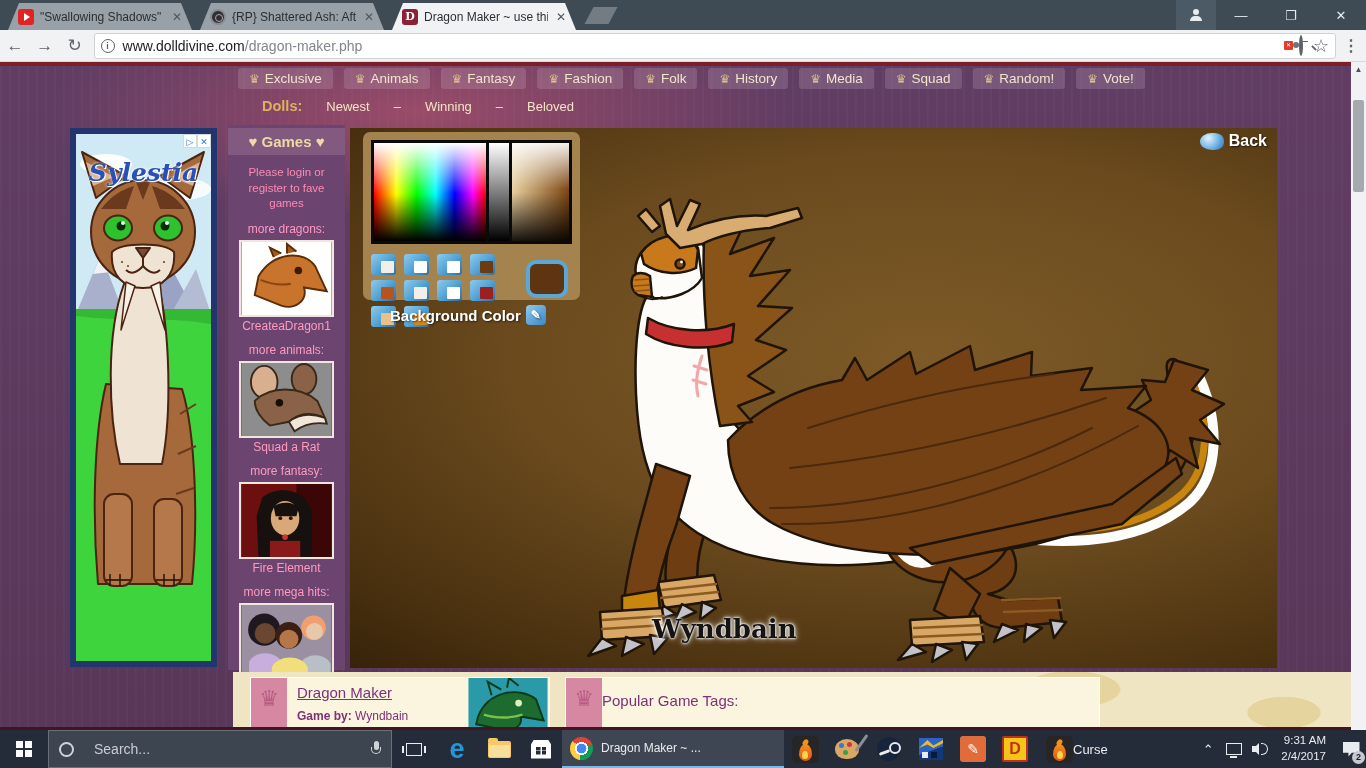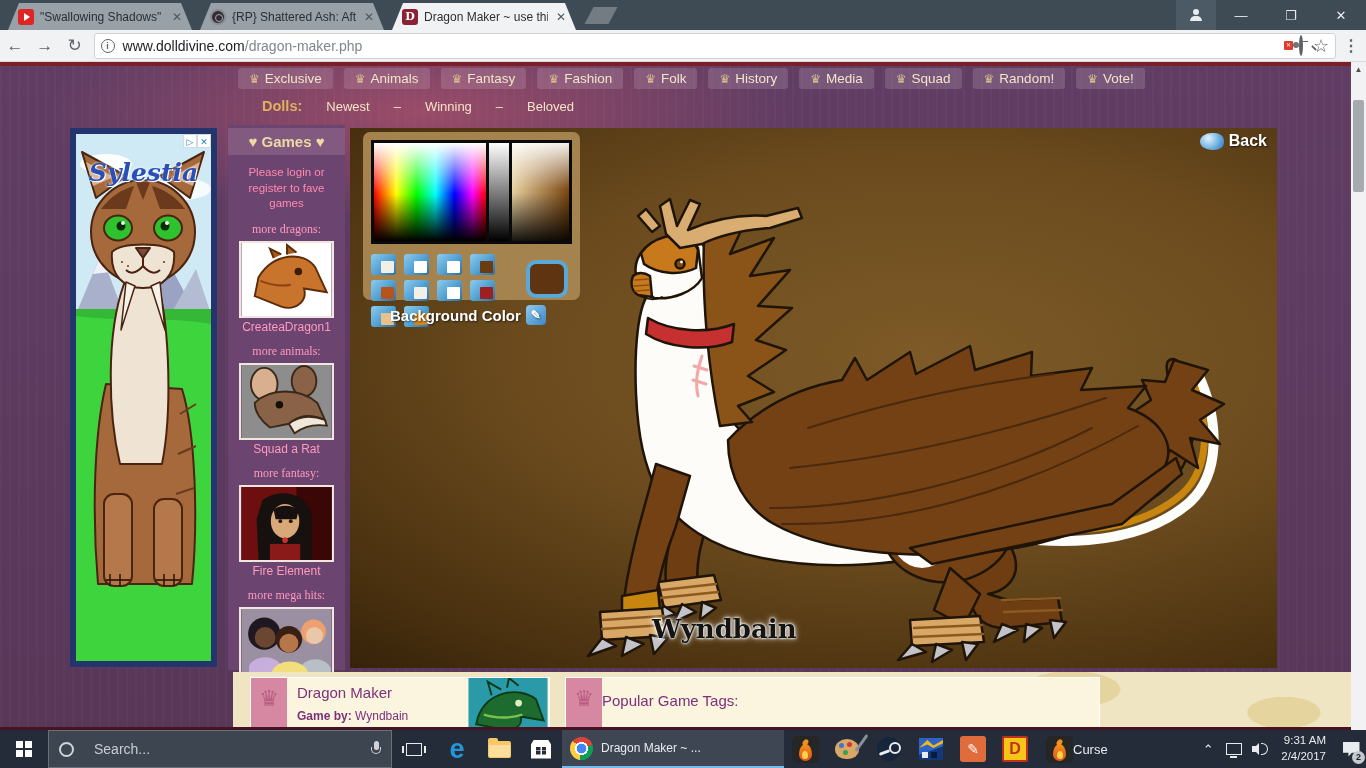--- a/index.html
+++ b/index.html
@@ -68,21 +68,21 @@
   .ad-inner { position:relative; width:100%; height:100%; background:#cfeaf5; overflow:hidden; }
   .adchoice { position:absolute; right:0; top:0; display:flex; z-index:5; }
   .adchoice span { width:14px; height:14px; background:#fff; color:#2a7ad4; font-size:9px; line-height:14px; text-align:center; border:1px solid #cdd; }
   .ad-logo { position:absolute; left:0; top:24px; width:100%; text-align:center; font:bold italic 25px "DejaVu Serif",serif; color:#2a50b8; text-shadow:0 0 3px #fff,1px 1px 0 #fff; z-index:3; }
   .ad-svg { position:absolute; left:0; top:0; width:100%; height:100%; }
 
   
   .games { position:absolute; left:228px; top:63px; width:117px; height:545px; background:#6b4470; }
   .games-header { margin-top:3px; background:#82597f; color:#ecd9a6; font-weight:bold; font-size:15px; text-align:center; padding:5px 0; }
   .login-note { color:#ff8ab0; font-size:11.5px; text-align:center; margin:10px 8px 0; line-height:1.35; }
-  .sec-head { color:#ff9abf; font-size:12px; text-align:center; margin-top:10px;font-family:Liberation Serif, serif; }
+  .sec-head { color:#ff9abf; font-size:12px; text-align:center; margin-top:10px; }
   .thumb { width:95px; height:77px; margin:4px auto 0; border:2px solid #efe7df; position:relative; overflow:hidden; cursor:pointer; }
   .thumb svg { display:block; width:100%; height:100%; }
   .thumb-label { color:#ff9abf; font-size:12px; text-align:center; margin-top:2px; cursor:pointer; }
 
   
   .canvas { position:absolute; left:350px; top:66px; width:927px; height:540px;
             background: radial-gradient(115% 95% at 62% 42%, #7d5a27 0%, #6b4b1e 38%, #49300f 68%, #1d1104 100%); }
   .canvas svg.dragon { position:absolute; left:0; top:0; width:927px; height:540px; }
 
   .picker { position:absolute; left:13px; top:4px; width:217px; height:168px; background:#a5834f; border-radius:7px; padding:8px; }
@@ -114,21 +114,21 @@
               radial-gradient(70px 28px at 12% 45%, #e5d49e 0 60%, transparent 62%),
               radial-gradient(90px 34px at 45% 70%, #e5d49e 0 60%, transparent 62%),
               radial-gradient(80px 30px at 75% 30%, #e5d49e 0 60%, transparent 62%),
               radial-gradient(60px 26px at 94% 70%, #e5d49e 0 60%, transparent 62%),
               #efe5c2; }
   .fpanel { position:absolute; top:5px; height:56px; background:#fbf4de; border:1px solid #fff; display:flex; }
   .fpanel-left { left:17px; width:300px; }
   .fpanel-right { left:332px; width:535px; }
   .pinkedge { width:36px; height:100%; background:#d687a2; color:#b85c82; font-size:22px; text-align:center; padding-top:8px; }
   .ftext { padding:6px 10px; flex:1; }
-  .ftitle { color:#7c3178; font-size:15px; }
+  .ftitle { color:#7c3178; font-size:15px;text-decoration:underline; }
   .fby { margin-top:8px; font-size:12px; color:#7c3178; }
   .fby b { font-weight:bold; }
   .ftags { color:#7c3178; font-size:15px; padding-top:14px; }
   .fthumb { width:82px; height:100%; flex:0 0 82px; overflow:hidden; }
   .fthumb svg { display:block; width:100%; height:100%; }
 
   
   .scrollbar { position:absolute; left:1351px; top:62px; width:15px; height:668px; background:#f2f2f4; }
   .sb-up { height:16px; color:#505050; font-size:8px; text-align:center; line-height:16px; }
   .sb-thumb { position:absolute; left:2px; top:38px; width:11px; height:92px; background:#a4aaae; border-radius:2px; }

